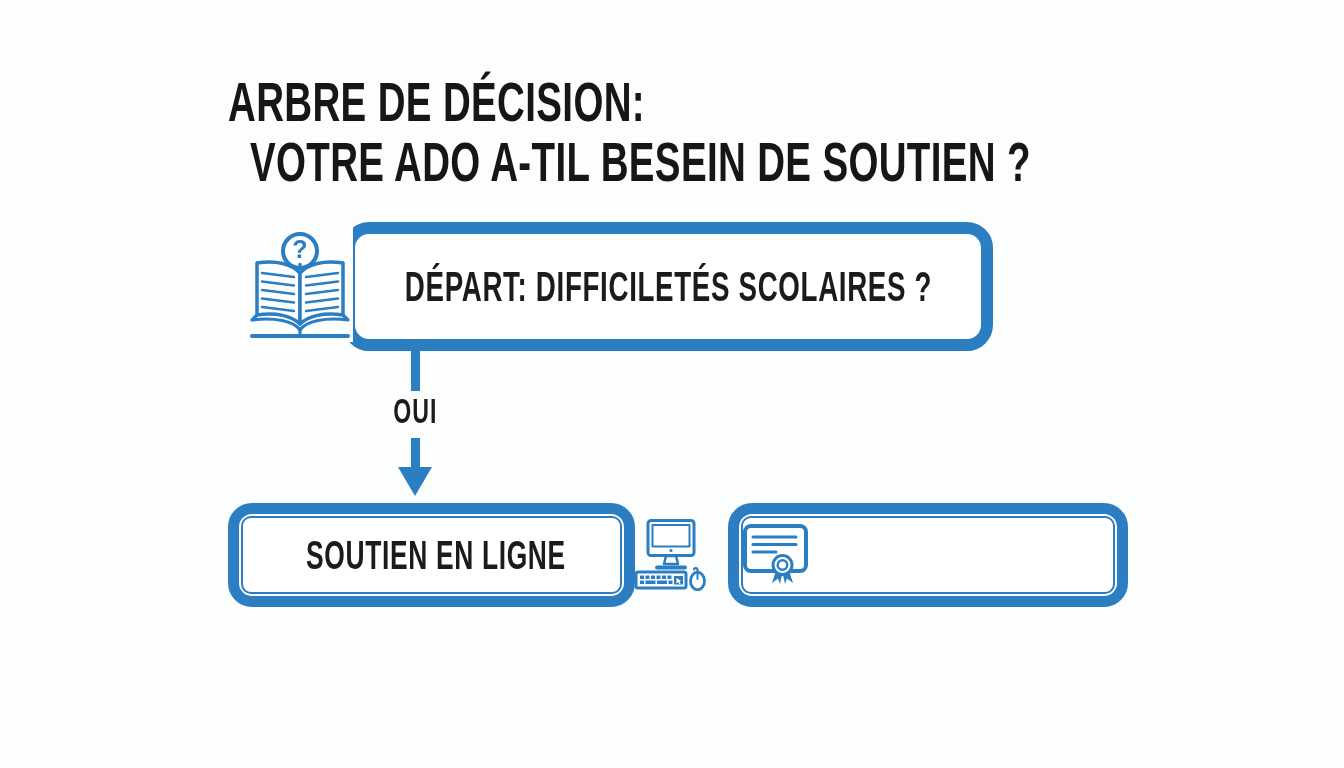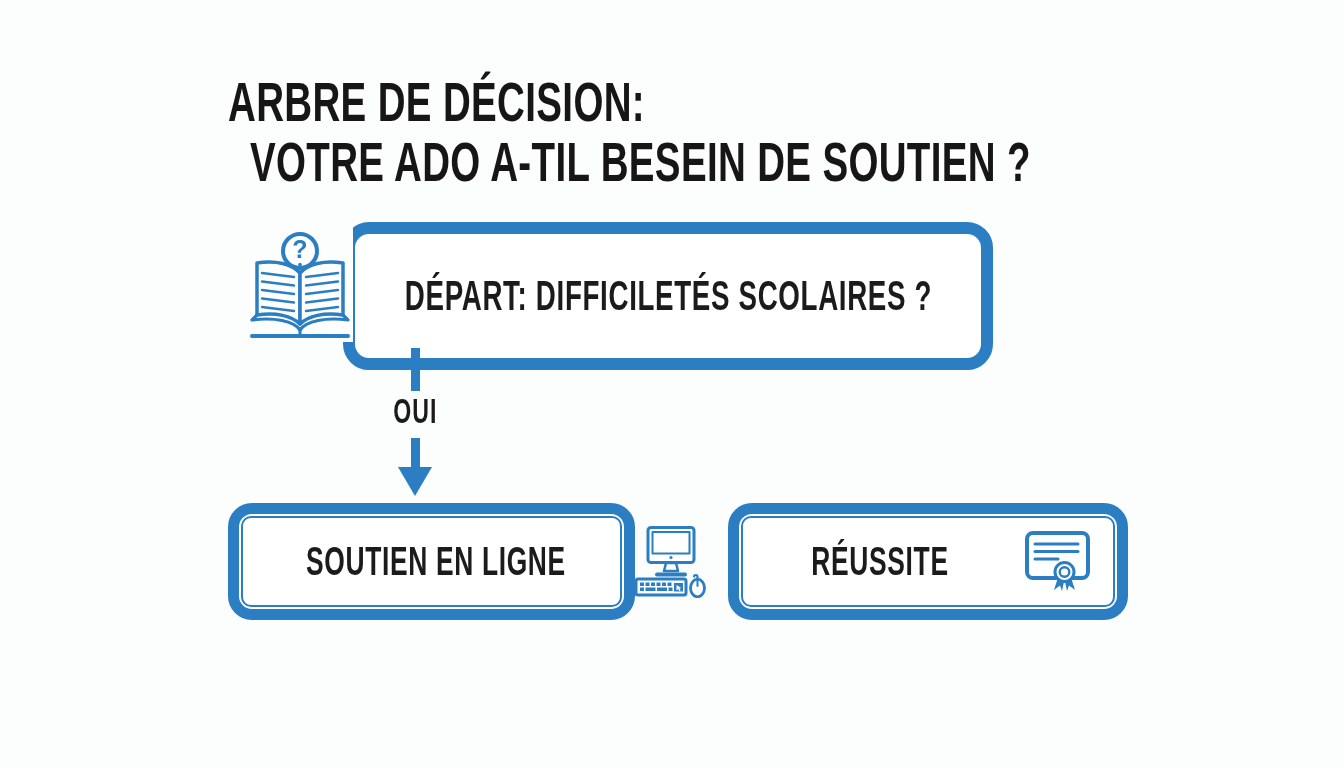--- a/index.html
+++ b/index.html
@@ -17,21 +17,21 @@
         white-space:nowrap;font-weight:bold;color:var(--ink);letter-spacing:1px;}
 
   
   .title{position:absolute;left:228px;top:72px;color:var(--ink);}
   .title .t-line{font-weight:bold;font-size:55px;line-height:60px;
         transform:scaleX(0.70);transform-origin:left center;white-space:nowrap;
         letter-spacing:0.5px;color:#161616;}
   .title .t-line2{margin-left:22px;}
 
   
-  .root-box{position:absolute;left:343px;top:222px;width:650px;height:148px;
+  .root-box{position:absolute;left:343px;top:222px;width:650px;height:129px;
         background:#ffffff;border:12px solid var(--blue);border-radius:26px;
         display:flex;align-items:center;justify-content:center;}
   .root-box .cond{font-size:42px;}
 
   
   .book-icon-wrap{position:absolute;left:247px;top:228px;width:106px;height:114px;
         background:var(--bg);display:flex;align-items:center;justify-content:center;}
 
   
   .branch{position:absolute;top:348px;width:40px;display:flex;flex-direction:column;
@@ -39,21 +39,21 @@
   .branch-left{left:395px;}
   .branch-right{left:897px;}
   .stub{width:9px;height:43px;background:var(--blue);}
   .branch-label{height:47px;display:flex;align-items:flex-start;justify-content:center;}
   .branch-label .cond{font-size:35px;letter-spacing:1.5px;}
   .shaft{width:9px;height:29px;background:var(--blue);}
   .arrow-head{width:0;height:0;border-left:17px solid transparent;
         border-right:17px solid transparent;border-top:29px solid var(--blue);}
 
   
-  .leaf-box{position:absolute;top:503px;height:117px;background:#ffffff;
+  .leaf-box{position:absolute;top:503px;height:104px;background:#ffffff;
         border:11px solid var(--blue);border-radius:24px;
         display:flex;align-items:center;}
   .leaf-box::after{content:"";position:absolute;inset:2px;border:2px solid var(--blue);
         border-radius:10px;pointer-events:none;}
   .leaf-left{left:228px;width:407px;}
   .leaf-right{left:728px;width:400px;}
   .leaf-label{flex:1;display:flex;align-items:center;justify-content:center;}
   .leaf-label .cond{font-size:40px;}
   .leaf-icon{width:74px;margin-right:22px;display:flex;align-items:center;
         justify-content:center;flex:0 0 auto;}
@@ -138,23 +138,20 @@
         </g>
         <polygon class="fw" points="42.5,59 42.5,64.5 44.2,63 45.4,65.3 46.6,64.6 45.4,62.4 47.3,62"></polygon>
         <ellipse class="st fw" stroke-width="2.8" cx="63.5" cy="62" rx="7" ry="8.8"></ellipse>
         <path class="st" stroke-width="2" d="M63.5 53.5 L63.5 60"></path>
         <path class="st" stroke-width="2.2" d="M60 50.5 C60 48.5 63.5 48.5 63.5 50.8 L63.5 53.5"></path>
       </svg>
     </div>
   </div>
 
   <div class="leaf-box leaf-right">
-    <div class="leaf-label">
-      <span class="cond">RÉUSSITE</span>
-    </div>
     <div class="leaf-icon">
       <svg width="68" height="64" viewBox="0 0 68 64">
         <rect class="st fw" stroke-width="4" x="3" y="3" width="61" height="45" rx="6"></rect>
         <g class="st" stroke-width="3">
           <path d="M11 14 L54 14"></path>
             <path d="M11 21.5 L54 21.5"></path>
             <path d="M11 29 L34 29"></path>
         </g>
         <polygon class="fb" points="34.5,46 30,60 36,55.5 38,61 41,47"></polygon>
         <polygon class="fb" points="46.5,46 51,60 45,55.5 43,61 40,47"></polygon>

